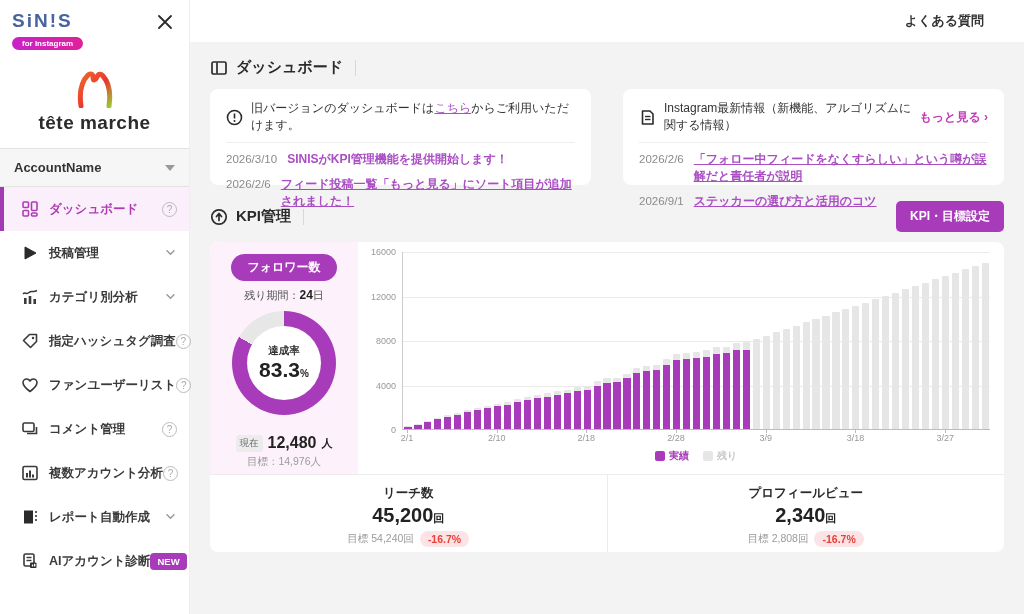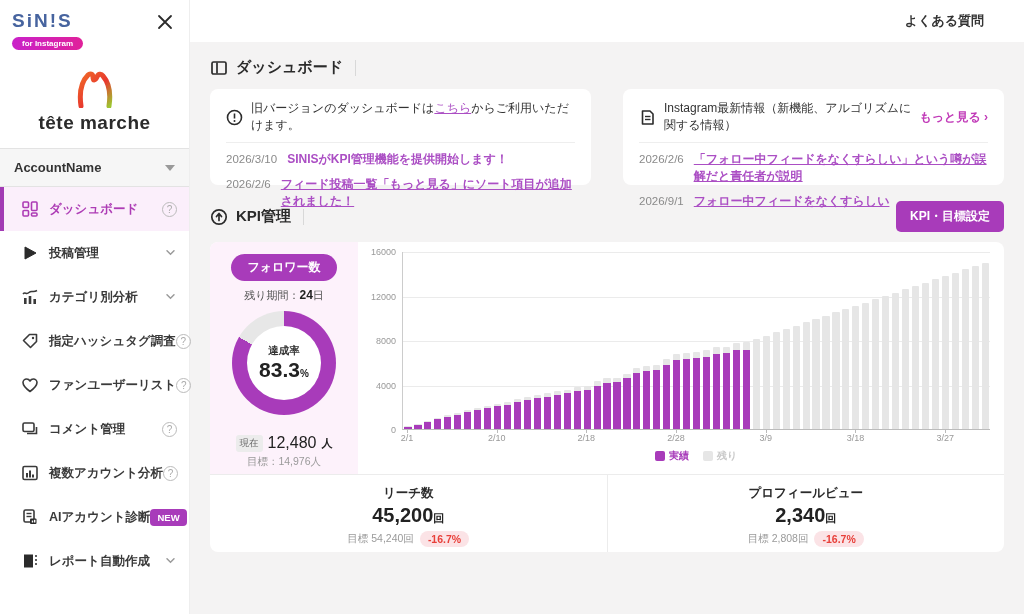--- a/index.html
+++ b/index.html
@@ -75,21 +75,21 @@
   .donut-wrap { display:flex; justify-content:center; margin-top:8px; }
   .donut { width:104px; height:104px; border-radius:50%; position:relative;
     display:flex; align-items:center; justify-content:center; }
   .donut-hole { width:74px; height:74px; border-radius:50%; background:#fff;
     display:flex; flex-direction:column; align-items:center; justify-content:center; }
   .rate-label { font-size:10.5px; font-weight:bold; color:#333; }
   .rate-val { font-size:21px; font-weight:bold; color:#222; line-height:1.1; }
   .rate-val .unit { font-size:10px; }
   .current-row { margin-top:19px; font-size:12px; display:flex; align-items:center; justify-content:center; gap:5px; }
   .cur-badge { background:#ececec; color:#666; font-size:9.5px; padding:2px 4px; border-radius:3px; }
-  .cur-val { font-size:16px; font-weight:normal; color:#222; }
+  .cur-val { font-size:16px; font-weight:bold; color:#222; }
   .cur-unit { font-size:11px; font-weight:bold; color:#222; }
   .goal-line { font-size:10.5px; color:#9a9a9a; margin-top:3px; }
 
   .chart-area { flex:1; padding:10px 14px 0 6px; display:flex; flex-direction:column; }
   .chart-grid { display:flex; flex:0 0 178px; }
   .ylabels { width:38px; position:relative; flex:0 0 38px; }
   .ylab { position:absolute; right:6px; font-size:9px; color:#999; transform:translateY(-50%); }
   .plot { flex:1; position:relative; border-left:1px solid #ccc; border-bottom:1px solid #bbb; }
   .gridline { position:absolute; left:0; right:0; height:1px; background:#ebebeb; }
   .bars { position:absolute; left:0; right:0; top:0; bottom:0; display:flex; align-items:flex-end; }
@@ -223,44 +223,44 @@
             <rect x="8" y="6.5" width="2" height="7" fill="#3a3a3a"></rect>
             <rect x="11" y="10.5" width="2" height="3" fill="#3a3a3a"></rect>
           </svg>
         </span>
         <span class="mi-label">複数アカウント分析</span>
         <span class="help-dot">?</span>
       </div>
       <div class="menu-item">
         <span class="mi-icon">
           <svg width="18" height="18" viewBox="0 0 18 18">
+            <path d="M3 2.5 H12 V15.5 H3 Z" fill="#2b2b2b"></path>
+            <line x1="14" y1="4" x2="16" y2="4" stroke="#2b2b2b" stroke-width="1.5"></line>
+            <line x1="14" y1="8" x2="16" y2="8" stroke="#2b2b2b" stroke-width="1.5"></line>
+            <line x1="14" y1="12" x2="16" y2="12" stroke="#2b2b2b" stroke-width="1.5"></line>
+          </svg>
+        </span>
+        <span class="mi-label">レポート自動作成</span>
+        <span class="chev"><svg width="11" height="11" viewBox="0 0 11 11">
+            <path d="M2 3.8 L5.5 7.2 L9 3.8" fill="none" stroke="#9a9a9a" stroke-width="1.5" stroke-linecap="round"></path>
+          </svg></span>
+      </div>
+      <div class="menu-item">
+        <span class="mi-icon">
+          <svg width="18" height="18" viewBox="0 0 18 18">
             <rect x="3" y="2" width="10" height="12" rx="1.5" fill="none" stroke="#3a3a3a" stroke-width="1.6"></rect>
             <line x1="5.5" y1="5.5" x2="10.5" y2="5.5" stroke="#3a3a3a" stroke-width="1.4"></line>
             <line x1="5.5" y1="8.5" x2="10.5" y2="8.5" stroke="#3a3a3a" stroke-width="1.4"></line>
             <rect x="9" y="10.5" width="6.5" height="5.5" rx="1" fill="#2b2b2b"></rect>
             <rect x="10.8" y="12.5" width="1.4" height="2" fill="#fff"></rect>
             <rect x="13" y="11.8" width="1.4" height="2.7" fill="#fff"></rect>
           </svg>
         </span>
         <span class="mi-label">AIアカウント診断</span>
         <span class="new-badge">NEW</span>
-      </div>
-      <div class="menu-item">
-        <span class="mi-icon">
-          <svg width="18" height="18" viewBox="0 0 18 18">
-            <path d="M3 2.5 H12 V15.5 H3 Z" fill="#2b2b2b"></path>
-            <line x1="14" y1="4" x2="16" y2="4" stroke="#2b2b2b" stroke-width="1.5"></line>
-            <line x1="14" y1="8" x2="16" y2="8" stroke="#2b2b2b" stroke-width="1.5"></line>
-            <line x1="14" y1="12" x2="16" y2="12" stroke="#2b2b2b" stroke-width="1.5"></line>
-          </svg>
-        </span>
-        <span class="mi-label">レポート自動作成</span>
-        <span class="chev"><svg width="11" height="11" viewBox="0 0 11 11">
-            <path d="M2 3.8 L5.5 7.2 L9 3.8" fill="none" stroke="#9a9a9a" stroke-width="1.5" stroke-linecap="round"></path>
-          </svg></span>
       </div>
     </nav>
 </aside>
 
 <div class="main">
   <div class="topbar">
     <span class="faq-link">よくある質問</span>
   </div>
 
   <div class="content">
@@ -308,21 +308,21 @@
           <span class="nh-text">Instagram最新情報（新機能、アルゴリズムに関する情報）</span>
           <span class="more-link">もっと見る ›</span>
         </div>
         <div id="news-list-right">
             <div class="notice-item">
               <span class="n-date">2026/2/6</span>
               <span class="n-text u">「フォロー中フィードをなくすらしい」という噂が誤解だと責任者が説明</span>
             </div>
             <div class="notice-item">
               <span class="n-date">2026/9/1</span>
-              <span class="n-text u">フォロー中フィードをなくすらしい</span>
+              <span class="n-text u">ステッカーの選び方と活用のコツ</span>
             </div>
           </div>
       </div>
     </div>
 
     <div class="kpi-row">
       <svg width="18" height="18" viewBox="0 0 18 18">
         <circle cx="9" cy="9" r="7.2" fill="none" stroke="#2b2b2b" stroke-width="1.7"></circle>
         <path d="M9 12.5 V6 M6.5 8.5 L9 5.5 L11.5 8.5" fill="none" stroke="#2b2b2b" stroke-width="1.7" stroke-linecap="round" stroke-linejoin="round"></path>
       </svg>

